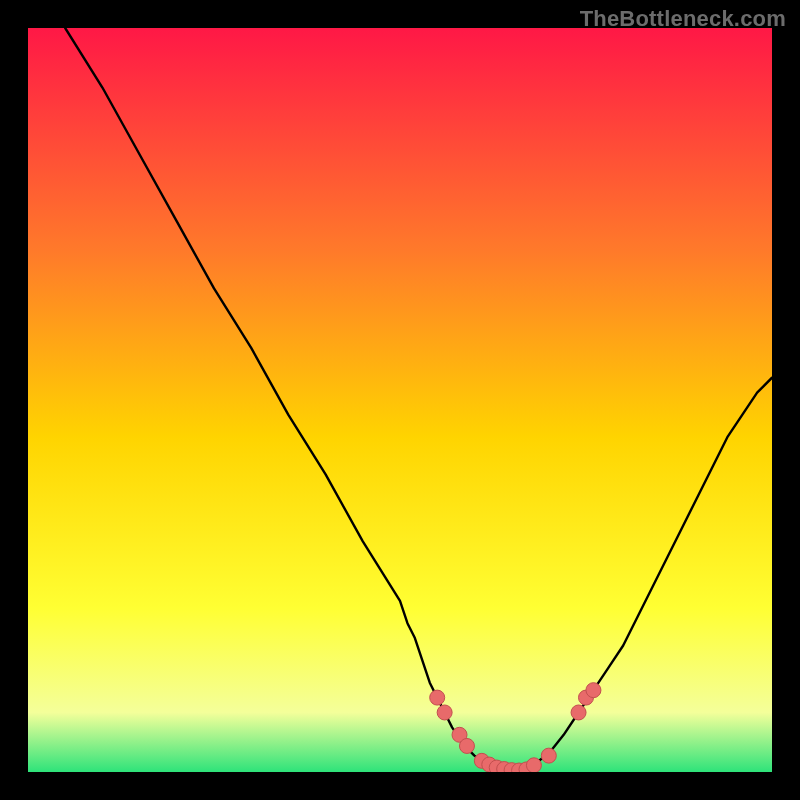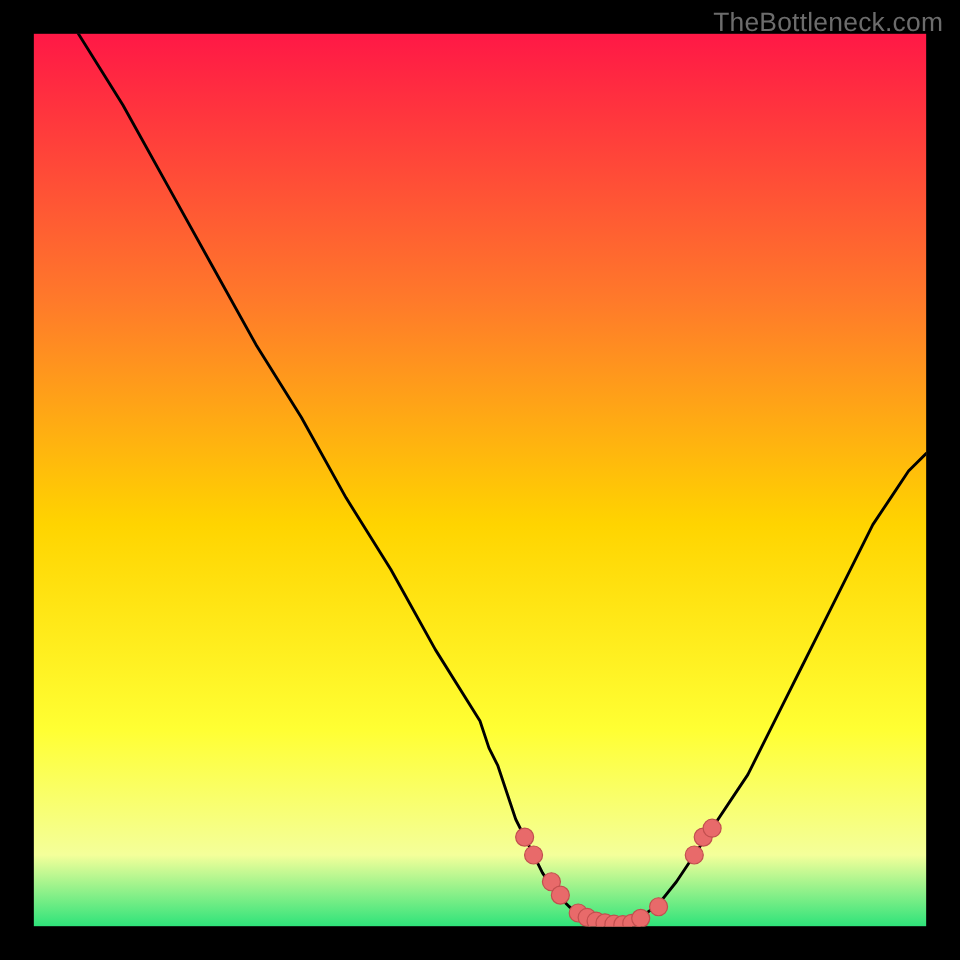--- a/index.html
+++ b/index.html
@@ -18,21 +18,21 @@
     width: 800px;
     height: 800px;
     background: #000;
   }
   .watermark {
     position: absolute;
     top: 6px;
     right: 14px;
     color: #6c6c6c;
     font-size: 22px;
-    font-weight: 400;
+    font-weight: 700;
     letter-spacing: 0.2px;
     user-select: none;
   }
   .plot-wrap {
     position: absolute;
     left: 28px;
     top: 28px;
     width: 744px;
     height: 744px;
   }

